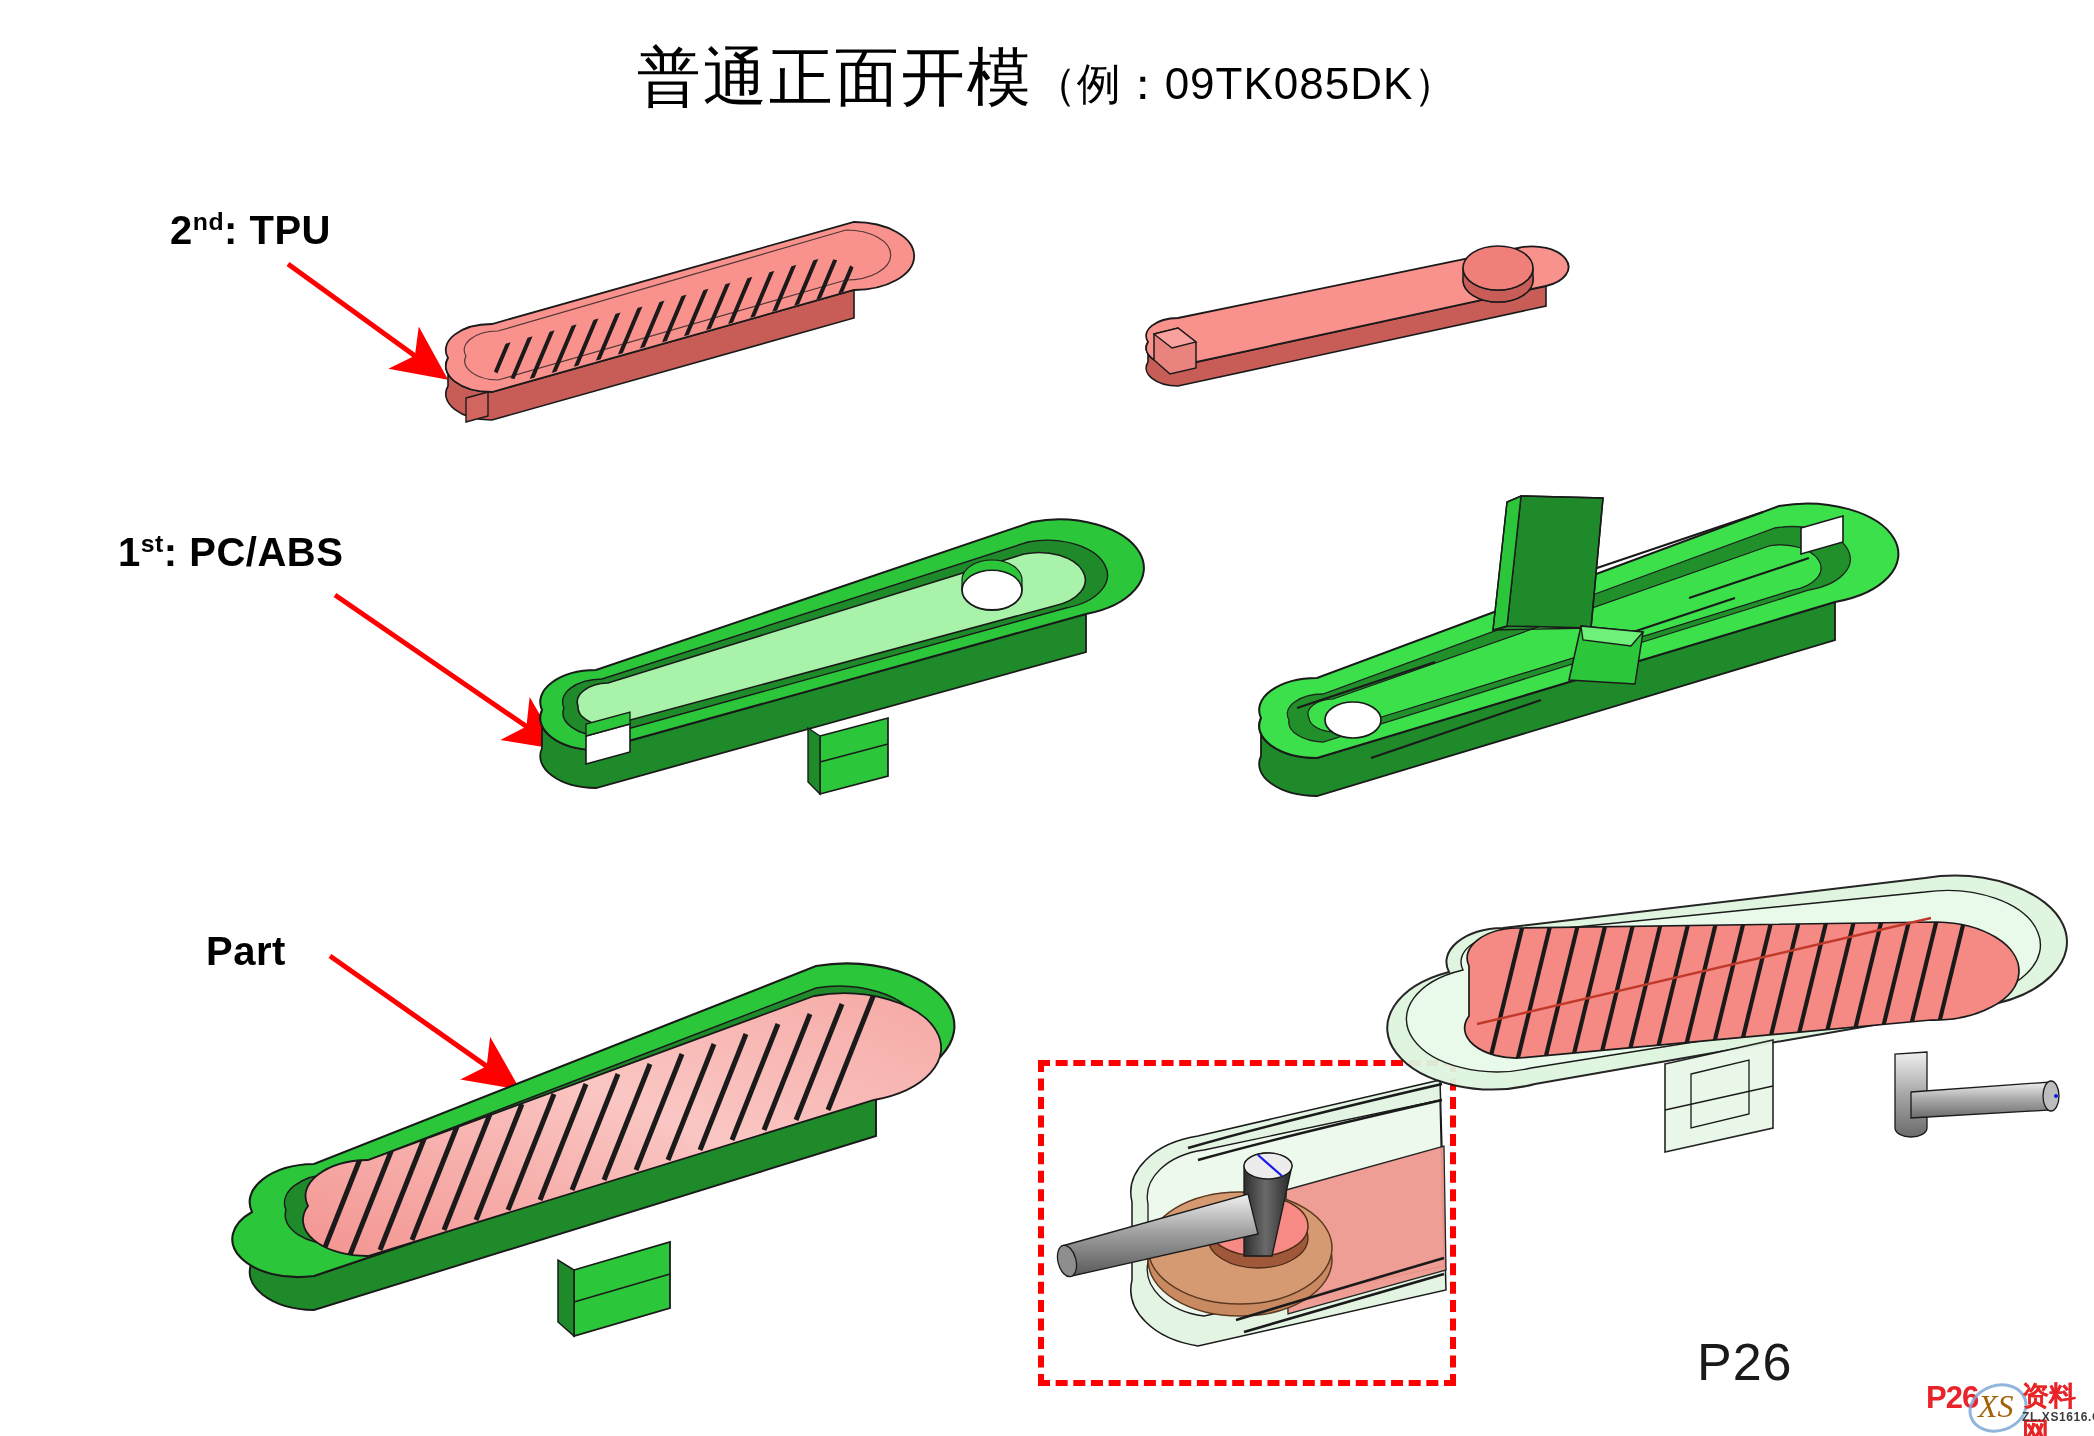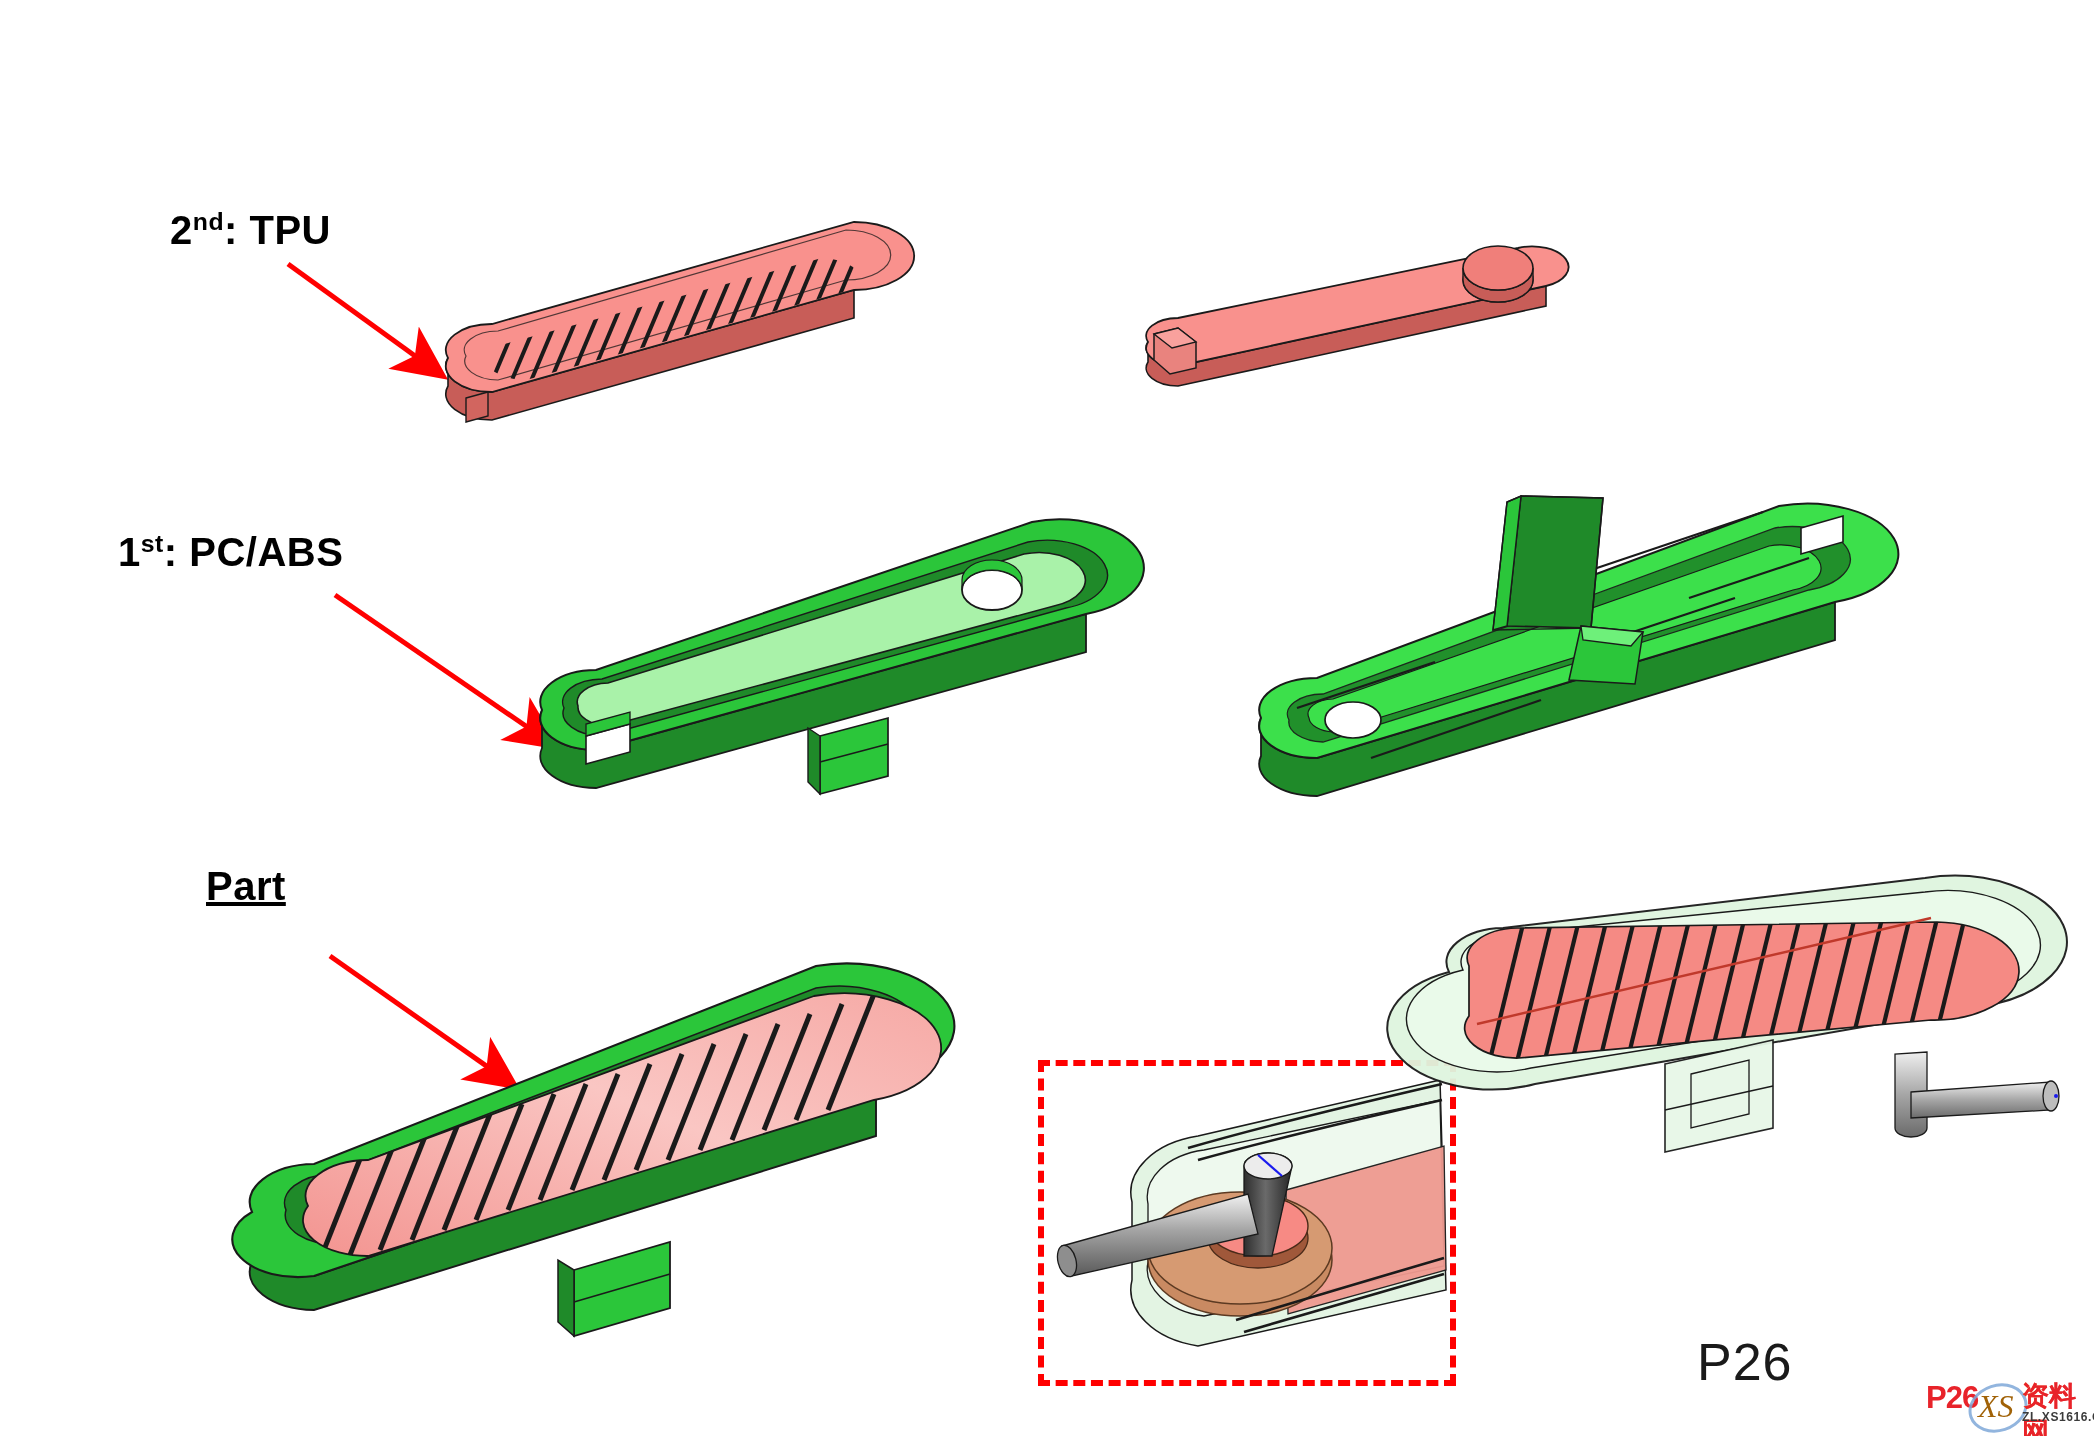--- a/index.html
+++ b/index.html
@@ -51,21 +51,21 @@
     letter-spacing: 0.5px;
   }
   .callout sup {
     font-size: 0.62em;
     font-weight: bold;
     vertical-align: super;
     margin-top: 44px;
   }
   #label-tpu  { left: 170px; top: 208px; }
   #label-pcabs{ left: 118px; top: 530px; text-align: right; }
-  #label-part { left: 206px; top: 864px; text-decoration: underline; }
+  #label-part { left: 206px; top: 929px; }
 
   
   #pagenum {
     position: absolute;
     left: 1697px;
     top: 1332px;
     font-size: 52px;
     color: #1a1a1a;
     letter-spacing: 1px;
   }
@@ -141,20 +141,23 @@
   .art {
     position: absolute;
     overflow: visible;
   }
 </style>
 </head>
 <body>
 
 <div id="slide">
 
+  <div id="title">
+    <span class="cn">普通正面开模</span><span class="paren">（例：</span><span class="code">09TK085DK</span><span class="paren">）</span>
+  </div>
 
   <div class="callout" id="label-tpu">
     <span>2</span><sup>nd</sup><span>: TPU</span>
   </div>
 
   <div class="callout" id="label-pcabs">
     <span>1</span><sup>st</sup><span>: PC/ABS</span>
   </div>
 
   <div class="callout" id="label-part">Part</div>

